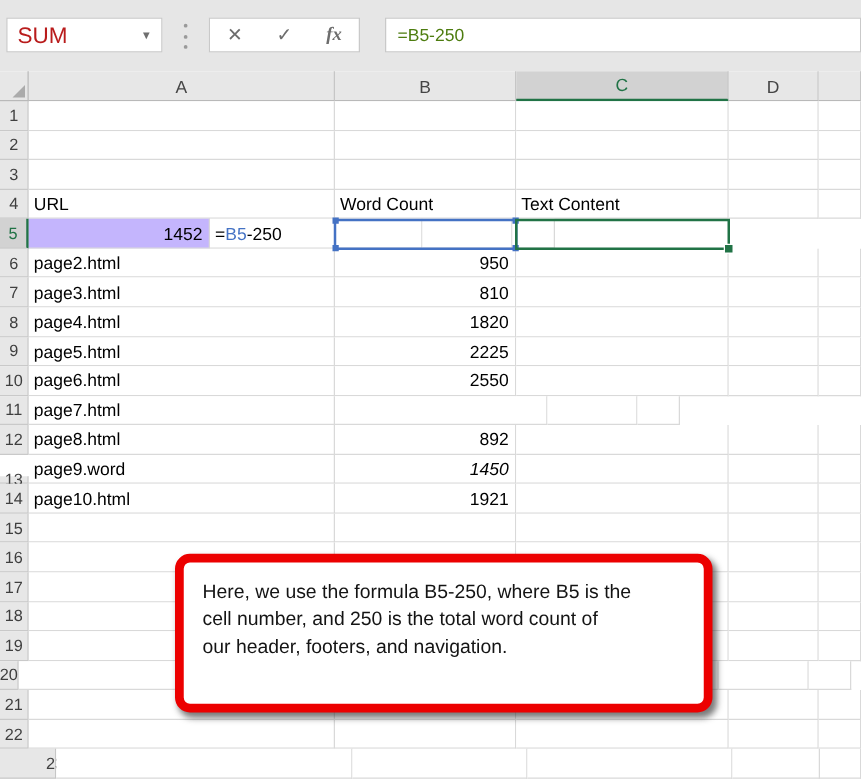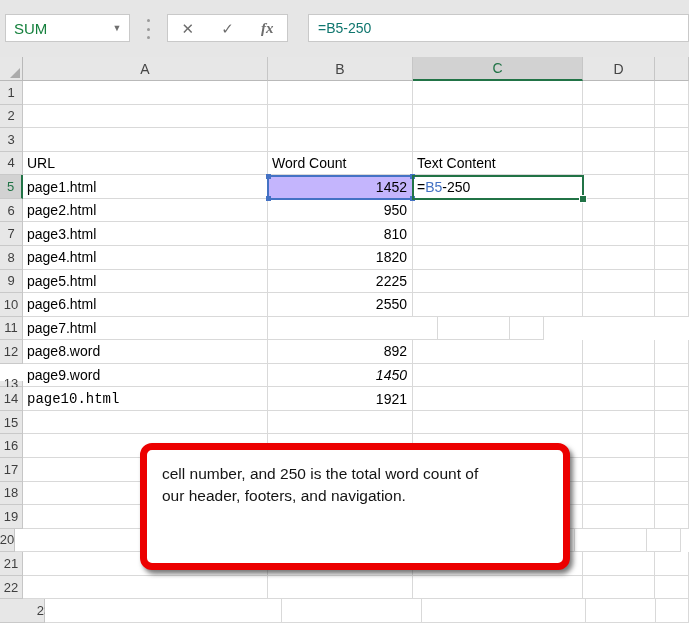--- a/index.html
+++ b/index.html
@@ -8,38 +8,38 @@
     font-family:"Liberation Sans", sans-serif;
     background:#fff; position:relative; overflow:hidden;
     -webkit-font-smoothing:antialiased;
   }
   
   .topbar { position:absolute; left:0; top:0; width:689px; height:57px; background:#E6E6E6; }
   .namebox {
     position:absolute; left:5px; top:14px; width:125px; height:28px;
     background:#fff; border:1px solid #C9C9C9; display:flex; align-items:center;
   }
-  .namebox-text { flex:1; padding-left:8px; font-size:15px; color:#15803d; }
+  .namebox-text { flex:1; padding-left:8px; font-size:18px; color:#b91c1c; }
   .namebox-caret { width:24px; text-align:center; color:#6f6f6f; font-size:9px; }
   .dots-sep {
     position:absolute; left:144px; top:19px; width:8px; height:20px;
     display:flex; flex-direction:column; justify-content:space-between; align-items:center;
   }
   .dots-sep i { width:3px; height:3px; border-radius:50%; background:#9a9a9a; }
   .fxpanel {
     position:absolute; left:167px; top:14px; width:121px; height:28px;
     background:#fff; border:1px solid #C9C9C9; display:flex; align-items:center; justify-content:space-around;
   }
   .fxbtn { color:#6d6d6d; font-size:15px; line-height:1; cursor:default; }
   .fxbtn.fx { font-family:"Liberation Serif", serif; font-style:italic; font-weight:bold; font-size:15px; }
   .formulabar {
     position:absolute; left:308px; top:14px; width:381px; height:28px;
     background:#fff; border:1px solid #C9C9C9; display:flex; align-items:center;
   }
-  .formulabar-text { padding-left:9px; font-size:14px; color:#0f766e; }
+  .formulabar-text { padding-left:9px; font-size:14px; color:#4d7c0f; }
 
   
   #grid { position:absolute; left:0; top:57px; width:689px; height:566px; background:#fff; }
   .hdr-row { display:flex; height:24px; }
   .hdr-cell {
     background:#E7E7E7; border-right:1px solid #C6C6C6; border-bottom:1px solid #B9B9B9;
     color:#454545; font-size:14px; display:flex; align-items:center; justify-content:center; height:24px;
   }
   .hdr-cell.sel { background:#D2D2D2; border-bottom:2px solid #217346; color:#217346; }
   .hdr-corner { position:relative; background:#E7E7E7; border-right:1px solid #B9B9B9; border-bottom:1px solid #B9B9B9; }
@@ -145,21 +145,20 @@
       <div class="body-row">
         <div class="rowhdr" style="width: 23px;">4</div>
         <div class="cell" style="width: 245px;">URL</div>
         <div class="cell" style="width: 145px;">Word Count</div>
         <div class="cell" style="width: 170px;">Text Content</div>
         <div class="cell" style="width: 72px;"></div>
         <div class="cell" style="width: 34px;"></div>
       </div>
       <div class="body-row">
         <div class="rowhdr hl" style="width: 23px;">5</div>
-        <div class="cell" style="width: 245px;">page1.html</div>
         <div class="cell num ref-fill" style="width: 145px;">1452</div>
         <div class="cell" style="width: 170px;">
           <span>=</span>
           <span class="ref-blue">B5</span>
           <span>-250</span>
         </div>
         <div class="cell" style="width: 72px;"></div>
         <div class="cell" style="width: 34px;"></div>
       </div>
       <div class="body-row">
@@ -204,37 +203,37 @@
       </div>
       <div class="body-row">
         <div class="rowhdr" style="width: 23px;">11</div>
         <div class="cell" style="width: 245px;">page7.html</div>
         <div class="cell" style="width: 170px;"></div>
         <div class="cell" style="width: 72px;"></div>
         <div class="cell" style="width: 34px;"></div>
       </div>
       <div class="body-row">
         <div class="rowhdr" style="width: 23px;">12</div>
-        <div class="cell" style="width: 245px;">page8.word</div>
+        <div class="cell" style="width: 245px;">page8.html</div>
         <div class="cell num" style="width: 145px;">892</div>
         <div class="cell" style="width: 170px;"></div>
         <div class="cell" style="width: 72px;"></div>
         <div class="cell" style="width: 34px;"></div>
       </div>
       <div class="body-row">
         <div class="rowhdr" style="width: 23px; margin-top: 17px;">13</div>
         <div class="cell" style="width: 245px;">page9.word</div>
         <div class="cell num" style="width: 145px; font-style: italic;">1450</div>
         <div class="cell" style="width: 170px;"></div>
         <div class="cell" style="width: 72px;"></div>
         <div class="cell" style="width: 34px;"></div>
       </div>
       <div class="body-row">
         <div class="rowhdr" style="width: 23px;">14</div>
-        <div class="cell" style="width: 245px; font-family: Liberation Mono, monospace;">page10.html</div>
+        <div class="cell" style="width: 245px;">page10.html</div>
         <div class="cell num" style="width: 145px;">1921</div>
         <div class="cell" style="width: 170px;"></div>
         <div class="cell" style="width: 72px;"></div>
         <div class="cell" style="width: 34px;"></div>
       </div>
       <div class="body-row">
         <div class="rowhdr" style="width: 23px;">15</div>
         <div class="cell" style="width: 245px;"></div>
         <div class="cell" style="width: 145px;"></div>
         <div class="cell" style="width: 170px;"></div>
@@ -312,15 +311,16 @@
       <i class="tr"></i>
       <i class="bl"></i>
       <i class="br"></i>
   </div>
   <div class="ov ov-act">
     <span class="fill-handle"></span>
   </div>
 </div>
 
 <div class="callout">
+  <div class="line">Here, we use the formula B5-250, where B5 is the</div>
   <div class="line">cell number, and 250 is the total word count of</div>
   <div class="line">our header, footers, and navigation.</div>
 </div>
 
 </body></html>

